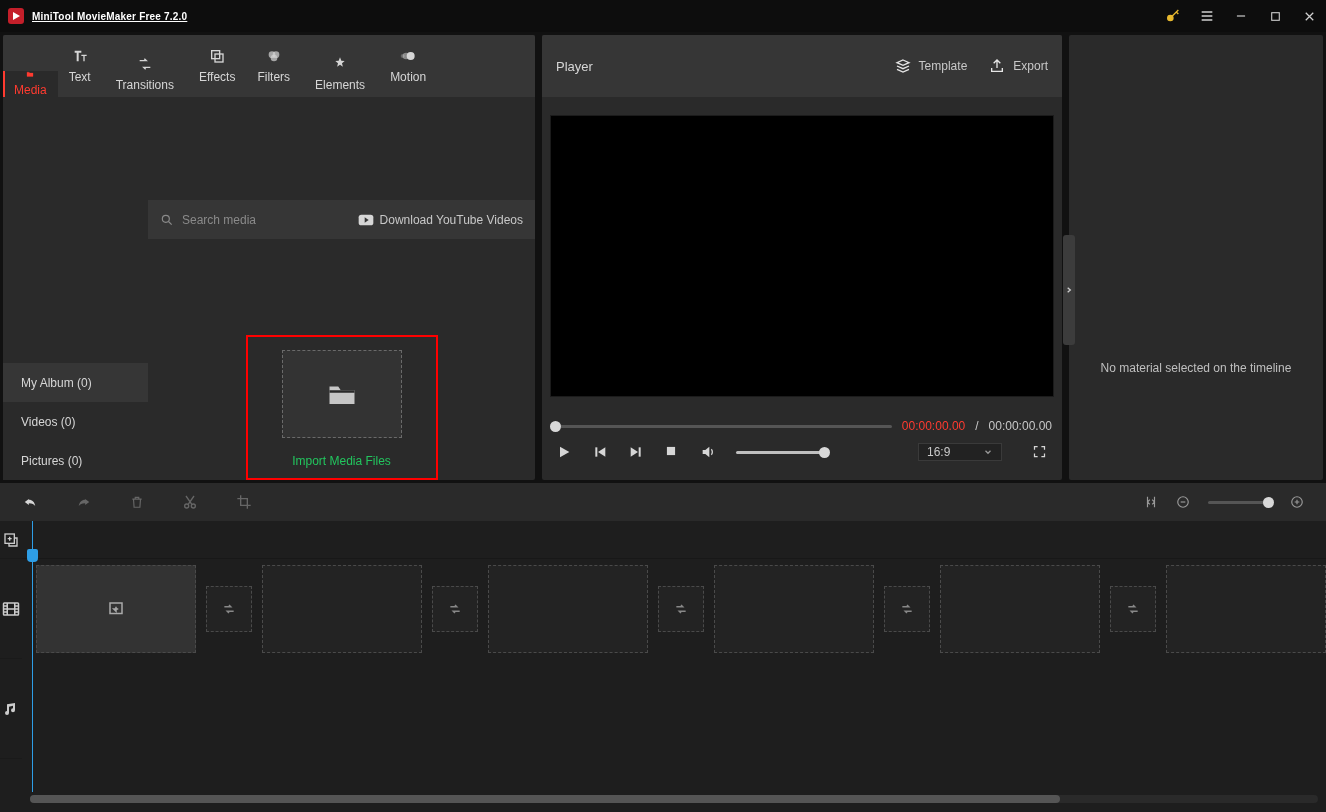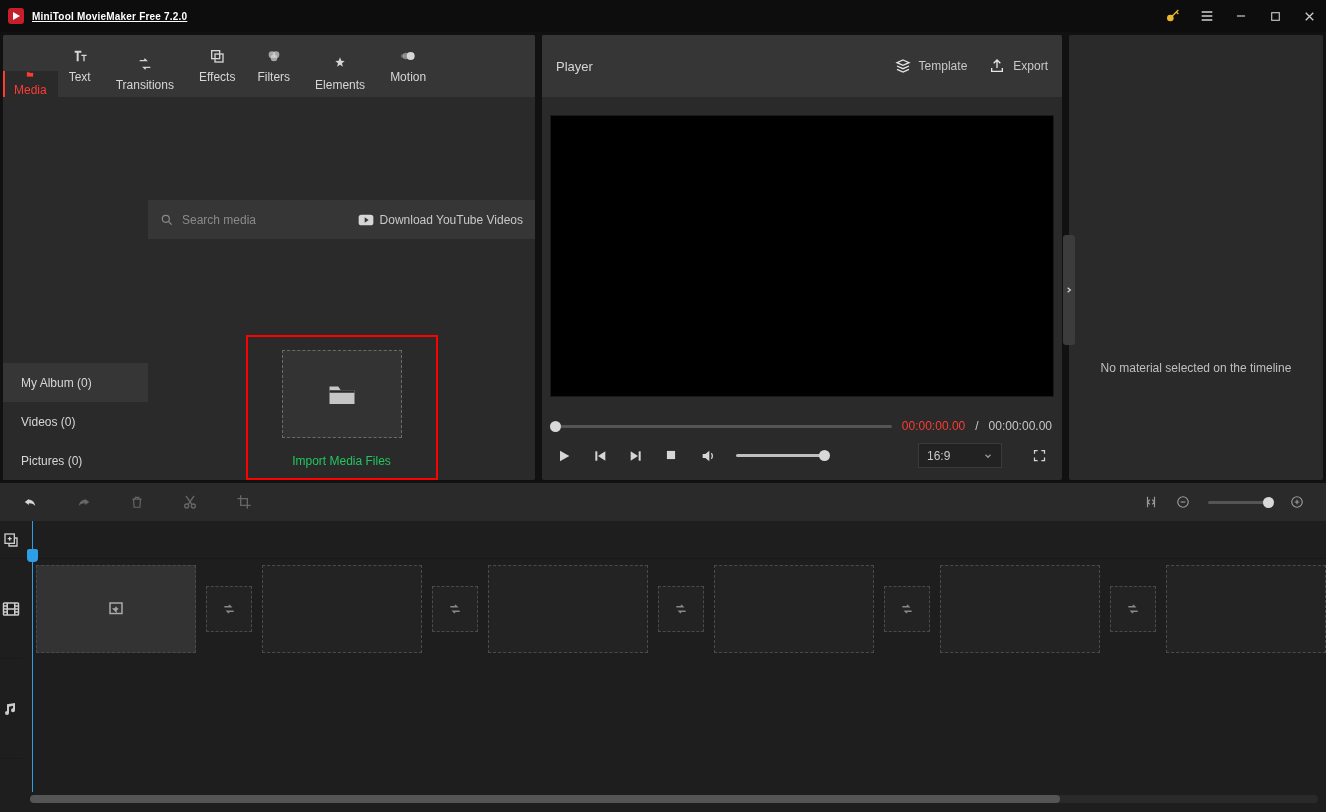--- a/index.html
+++ b/index.html
@@ -56,21 +56,21 @@
 .hbtn { display:flex; align-items:center; gap:8px; margin-left:22px; color:#e6e6e6; }
 .video { background:#000; margin:18px 8px 0 8px; height:282px; border:1px solid #1b1b1b; }
 .seek { display:flex; align-items:center; gap:10px; padding:0 10px; margin-top:22px; }
 .seek .track { position:relative; flex:1; height:3px; background:#555; border-radius:2px; }
 .seek .dot { position:absolute; left:-2px; top:-4px; width:11px; height:11px; border-radius:50%; background:#d8d8d8; }
 .seek .cur { color:#ff3b30; }
 .player-controls { display:flex; align-items:center; gap:20px; padding:10px 14px; }
 .pc-btn { width:16px; height:16px; display:flex; }
 .vol-track { width:92px; height:3px; background:#bfbfbf; border-radius:2px; position:relative; }
 .vol-track .dot { position:absolute; right:-2px; top:-4px; width:11px; height:11px; border-radius:50%; background:#d8d8d8; }
-.ratio-sel { margin-left:auto; width:84px; height:25px; background:#222; border:1px solid #3a3a3a; display:flex; align-items:center; padding:0 8px; gap:6px; color:#bdbdbd; }
+.ratio-sel { margin-left:auto; width:84px; height:18px; background:#222; border:1px solid #3a3a3a; display:flex; align-items:center; padding:0 8px; gap:6px; color:#bdbdbd; }
 .ratio-sel .chev { margin-left:auto; }
 
 
 .prop-panel { flex:1; position:relative; }
 .expand-handle { position:absolute; left:-6px; top:200px; width:12px; height:110px; background:#3c3c3c; border-radius:3px; display:flex; align-items:center; justify-content:center; }
 .prop-panel .msg { position:absolute; top:286px; left:0; right:0; text-align:center; color:#bfbfbf;margin-top:40px; }
 
 
 .tl-toolbar { height:38px; margin-top:3px; background:#2a2a2a; display:flex; align-items:center; padding:0 22px; gap:38px; }
 .tl-toolbar .right { margin-left:auto; display:flex; align-items:center; gap:18px; }

